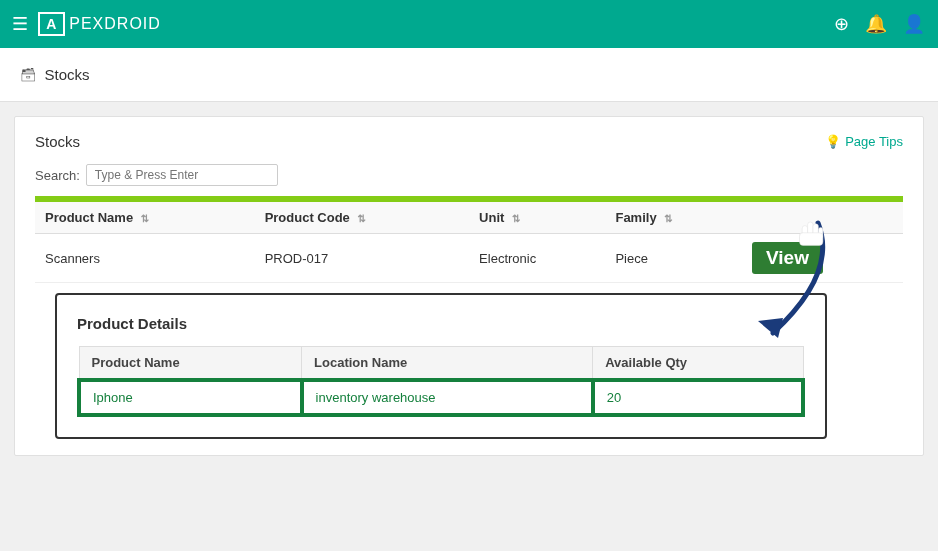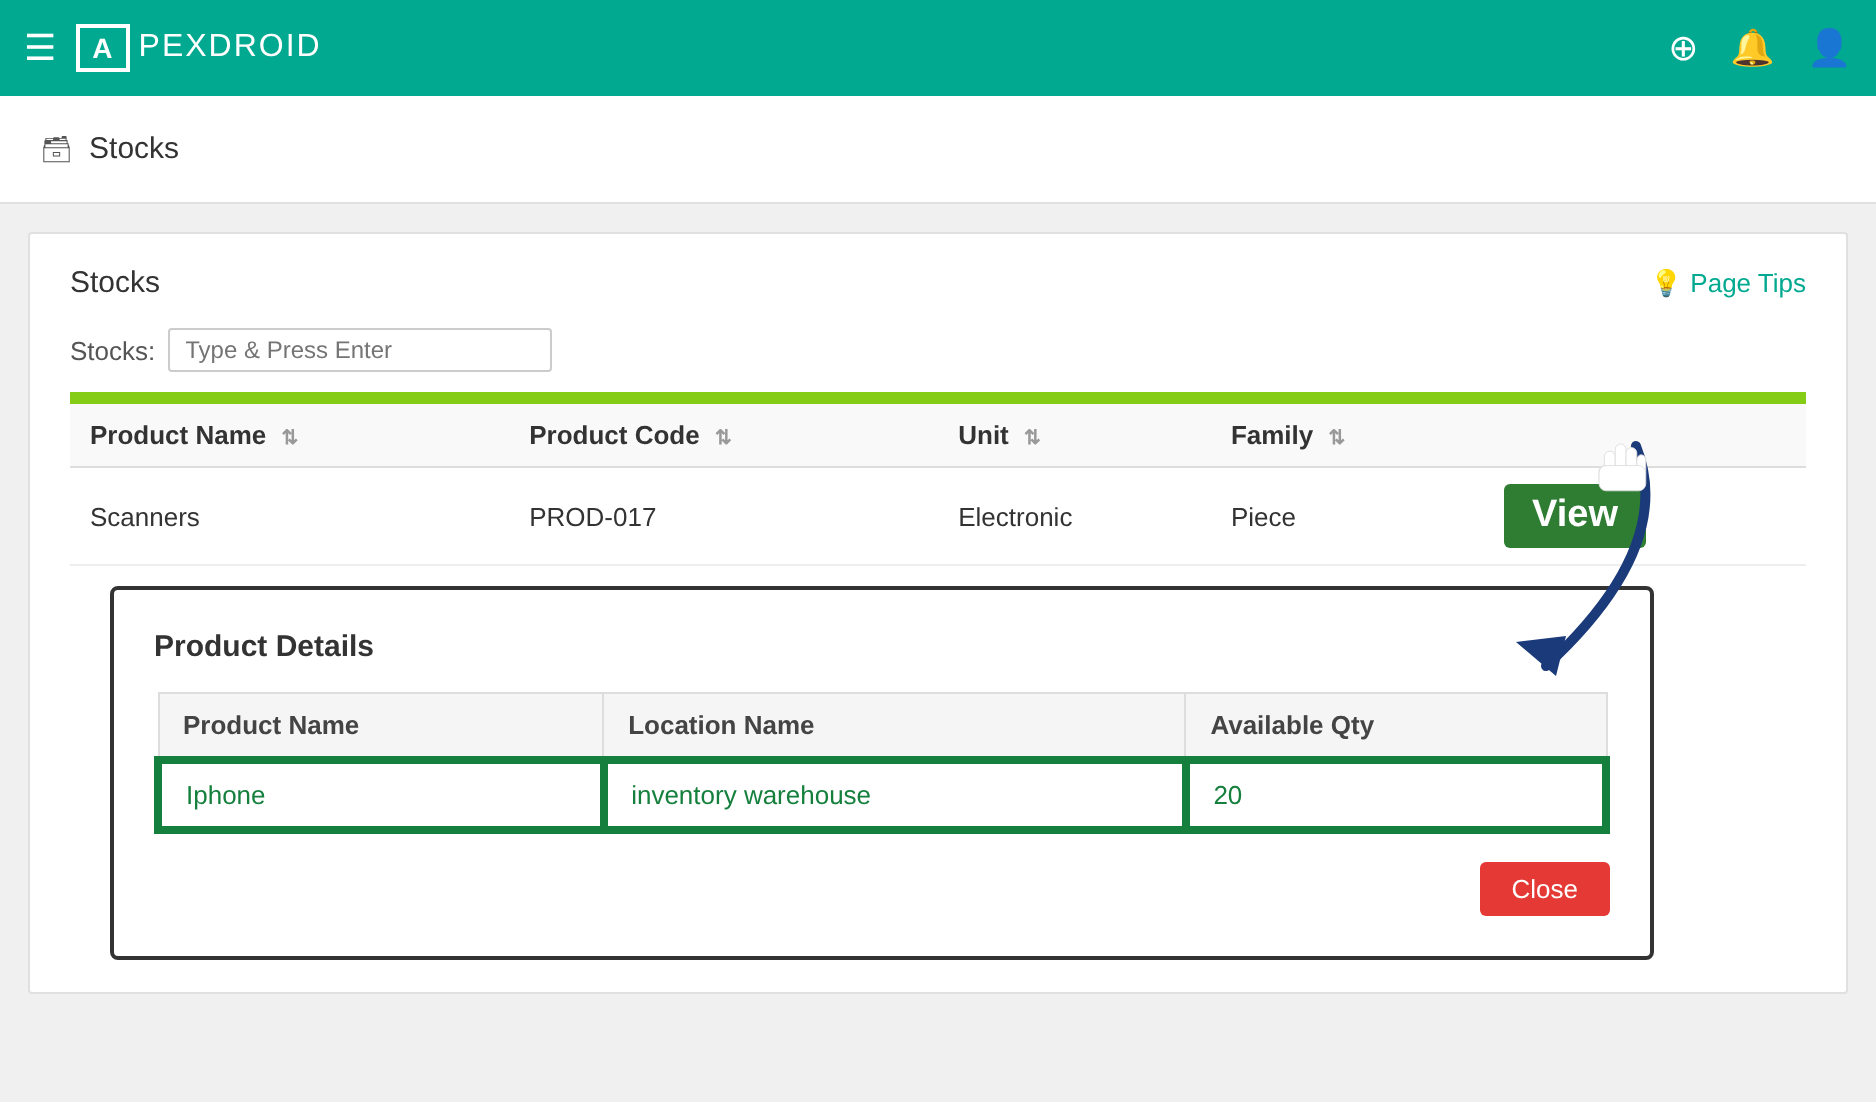--- a/index.html
+++ b/index.html
@@ -197,21 +197,21 @@
   <div class="content-header">
     <span class="content-title">Stocks</span>
     <div class="page-tips">
       <span class="lightbulb-icon">💡</span>
       <span>Page Tips</span>
     </div>
   </div>
 
   <div class="show-entries-row">
     <div class="search-right">
-      <span class="search-label">Stocks:</span>
+      <span class="search-label">Search:</span>
       <input class="search-input" type="text" placeholder="Type &amp; Press Enter" style="">
     </div>
   </div>
 
   <table class="data-table">
     <thead>
       <tr>
         <th>
           <span>Product Name</span>
           <span class="sort-icon">⇅</span>
@@ -275,19 +275,16 @@
         </thead>
         <tbody>
           <tr>
             <td>Iphone</td>
             <td>inventory warehouse</td>
             <td>20</td>
           </tr>
         </tbody>
       </table>
 
-      <div class="modal-footer">
-        <button class="close-btn">Close</button>
-      </div>
     </div>
   </div>
 
 </div>
 
 </body></html>

